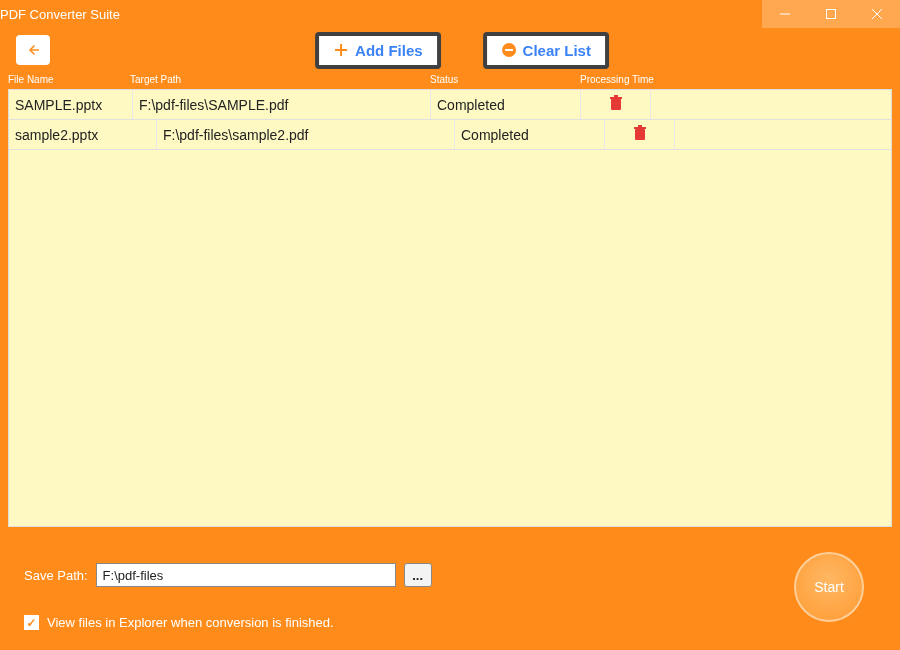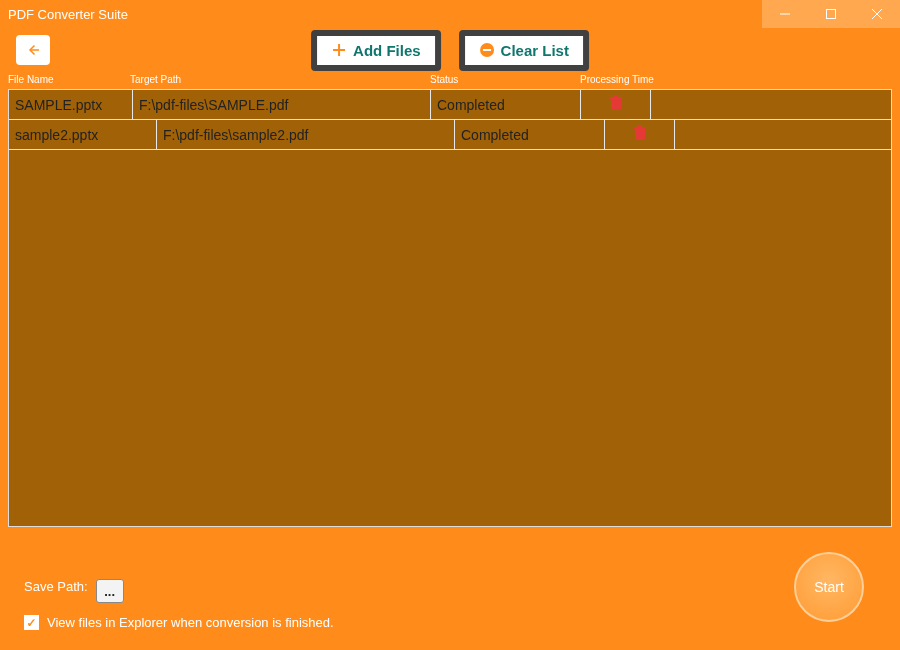--- a/index.html
+++ b/index.html
@@ -1,40 +1,40 @@
 <!DOCTYPE html>
 <html><head>
   <meta charset="utf-8">
   <style>
     * { margin: 0; padding: 0; box-sizing: border-box; font-family: "Segoe UI", Arial, sans-serif; }
     body { width: 900px; height: 650px; background: #ff8c1a; overflow: hidden; position: relative; }
-    .titlebar { height: 28px; display: flex; align-items: center; justify-content: space-between; padding-left: 8px; color: #fff; font-size: 13px; }
+    .titlebar { height: 28px; display: flex; align-items: center; justify-content: space-between; padding-left: 0; color: #fff; font-size: 13px; }
     .win-controls { display: flex; height: 28px; background: #ffa850; }
     .win-btn { width: 46px; display: flex; align-items: center; justify-content: center; cursor: pointer; color: #fff; }
     .win-btn svg { width: 10px; height: 10px; }
     .toolbar { height: 44px; display: flex; align-items: center; padding: 0 16px; position: relative; }
     .back-btn { width: 34px; height: 30px; background: #fff; border-radius: 4px; display: flex; align-items: center; justify-content: center; cursor: pointer; }
     .center-actions { position: absolute; left: 50%; transform: translateX(-50%); display: flex; gap: 18px; }
-    .action-btn { background: #fff; border: 6px solid #404040; border-radius: 4px; padding: 6px 14px; display: flex; align-items: center; gap: 6px; color: #0f766e; font-weight: 600; font-size: 15px; cursor: pointer; }
+    .action-btn { background: #fff; border: 4px solid #404040; border-radius: 4px; padding: 6px 14px; display: flex; align-items: center; gap: 6px; color: #3b82f6; font-weight: 600; font-size: 15px; cursor: pointer; margin-left: 24px; }
     .action-btn .ico { display: inline-flex; }
     .headers { display: flex; color: #fff; font-size: 10px; padding: 2px 0 4px 0; }
     .col-name { width: 130px; padding-left: 8px; }
     .col-path { width: 300px; }
     .col-status { width: 150px; }
     .col-time { width: 150px; }
     .col-del { width: 70px; }
     .col-ext { flex: 1; }
-    .file-area { background: #a16207; margin: 0 8px; height: 438px; border: 1px solid #ddd; }
+    .file-area { background: #fef9c3; margin: 0 8px; height: 438px; border: 1px solid #ddd; }
     .file-row { display: flex; border-bottom: 1px solid #e0e0e0; height: 30px; align-items: center; font-size: 14px; color: #222; }
     .file-row > div { border-right: 1px solid #e8e8e8; height: 100%; display: flex; align-items: center; padding-left: 6px; }
     .file-row > div:last-child { border-right: none; }
     .trash-cell { justify-content: center; padding-left: 0 !important; }
     .trash-icon { color: #e53935; cursor: pointer; }
     .footer { position: absolute; bottom: 0; left: 0; right: 0; padding: 14px 24px 20px 24px; color: #fff; }
-    .save-row { display: flex; gap: 8px; margin-bottom: 12px; }
+    .save-row { display: flex; align-items: center; gap: 8px; margin-bottom: 28px; }
     .save-label { font-size: 13px; }
     .save-input { width: 300px; height: 24px; background: #fff; border: 1px solid #888; color: #222; font-size: 13px; padding: 0 6px; }
     .browse-btn { width: 28px; height: 24px; background: #f3f3f3; border: 1px solid #888; border-radius: 3px; cursor: pointer; display: flex; align-items: center; justify-content: center; font-weight: bold; color: #222; font-size: 13px; }
     .check-row { display: flex; align-items: center; gap: 8px; font-size: 13px; }
     .checkbox { width: 15px; height: 15px; background: #fff; display: flex; align-items: center; justify-content: center; color: #ff8c1a; font-size: 12px; font-weight: bold; }
     .start-btn { position: absolute; right: 36px; bottom: 28px; width: 70px; height: 70px; border-radius: 50%; background: radial-gradient(circle at 50% 40%, #ffb763, #ff9b33); border: 2px solid #ffcf9a; display: flex; align-items: center; justify-content: center; color: #fff; font-size: 14px; font-weight: 400; cursor: pointer; }
   </style>
 </head>
 <body>
 
@@ -123,20 +123,21 @@
             <rect x="5" y="0" width="4" height="2" fill="#e53935"></rect>
           </svg></span>
       </div>
     <div class="col-ext"></div>
   </div>
 </div>
 
 <div class="footer">
   <div class="save-row">
     <span class="save-label">Save Path:</span>
+    <input class="save-input" value="F:\pdf-files" style="">
     <div class="browse-btn">...</div>
   </div>
   <div class="check-row">
     <div class="checkbox">✓</div>
     <span>View files in Explorer when conversion is finished.</span>
   </div>
   <div class="start-btn">Start</div>
 </div>
 
 </body></html>

